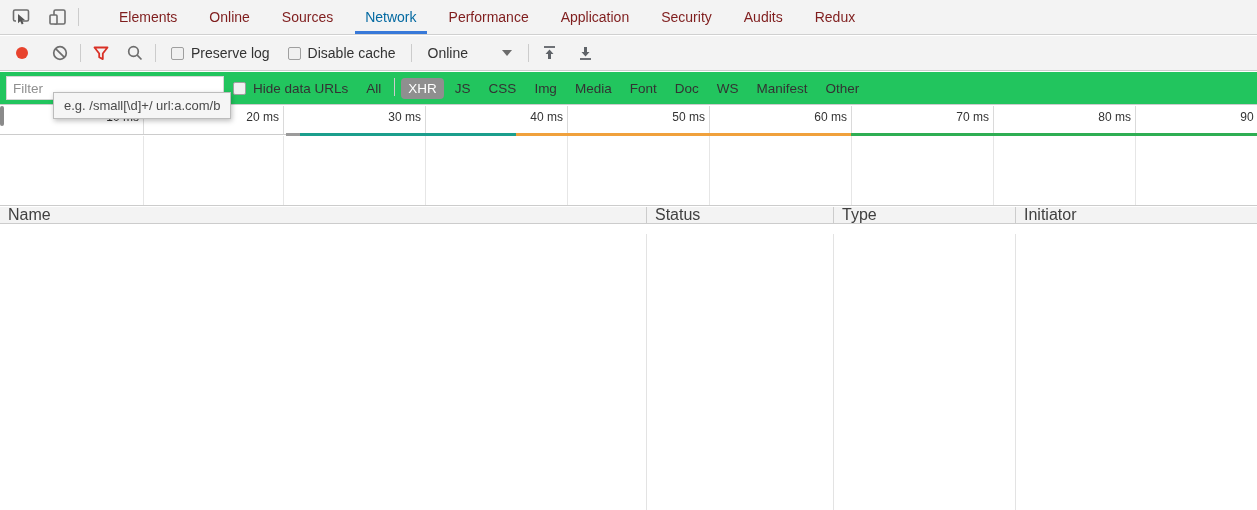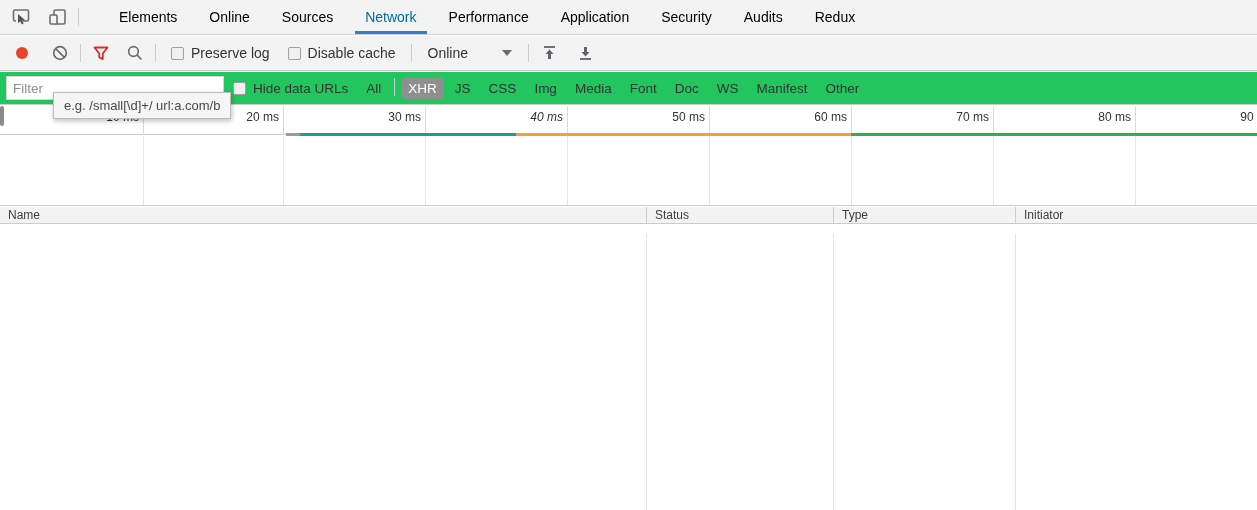--- a/index.html
+++ b/index.html
@@ -9,21 +9,21 @@
 
   
   .tabbar { position:absolute; left:0; top:0; width:100%; height:35px;
     background:#f3f3f3; border-bottom:1px solid #d0d0d0;
     display:flex; align-items:center; }
   .tabbar .icon-btn { width:30px; height:26px; display:flex; align-items:center;
     justify-content:center; margin-left:6px; cursor:pointer; }
   .vsep { width:1px; height:18px; background:#ccc; margin:0 6px; }
   .tab-strip { display:flex; height:100%; margin-left:18px; }
   .tab { padding:0 16px; height:100%; display:flex; align-items:center;
-    font-size:14px; color:#000000; position:relative; cursor:pointer; }
+    font-size:14px; color:#7f1d1d; position:relative; cursor:pointer; }
   .tab.active { color:#0369a1; }
   .tab.active::after { content:""; position:absolute; left:6px; right:6px; bottom:0;
     height:3px; background:var(--accent,#3879d9); }
 
   
   .nettoolbar { position:absolute; left:0; top:36px; width:100%; height:35px;
     background:#f3f3f3; border-bottom:1px solid #ccc;
     display:flex; align-items:center; font-size:14px; color:#333; }
   .nettoolbar .icon-btn { width:28px; height:24px; display:flex; align-items:center;
     justify-content:center; cursor:pointer; }
@@ -56,21 +56,21 @@
   .ov-bar .baseline { position:absolute; left:0; top:1px; width:100%; height:1px; background:#ccc; }
   .seg { position:absolute; top:0; height:3px; }
 
   
   .ov-graph { position:absolute; left:0; top:136px; width:100%; height:70px;
     background:#fff; border-bottom:1px solid #ccc; }
   .graph-line { position:absolute; top:0; width:1px; height:100%; background:#e6e6e6; }
 
   
   .tbl-header { position:absolute; left:0; top:207px; width:100%; height:17px;
-    background:#f3f3f3; border-bottom:1px solid #ccc; font-size:12px; color:#404040; }
+    background:#f3f3f3; border-bottom:1px solid #ccc; font-size:16px; color:#404040; }
   .th { position:absolute; top:0; height:100%; display:flex; align-items:center;
     padding-left:8px; border-left:1px solid #ccc; cursor:pointer; }
   .th:first-child { border-left:none; }
   .tbl-body { position:absolute; left:0; top:234px; width:100%; height:276px; background:#fff; }
   .body-div { position:absolute; top:0; width:1px; height:100%; background:#e3e3e3; }
 
   
   .tooltip { position:absolute; left:53px; top:92px; z-index:50;
     background:#f5f5f5; border:1px solid #bcbcbc; box-shadow:1px 2px 5px rgba(0,0,0,.25);
     padding:5px 10px; font-size:13px; color:#4a4a4a; white-space:nowrap; }
@@ -189,21 +189,21 @@
 
   <div class="overview">
     <div id="ruler-marks">
         <div class="ruler-line" style="left: 143px;"></div>
         <div class="ruler-label" style="left: 69px;">10 ms</div>
         <div class="ruler-line" style="left: 283px;"></div>
         <div class="ruler-label" style="left: 209px;">20 ms</div>
         <div class="ruler-line" style="left: 425px;"></div>
         <div class="ruler-label" style="left: 351px;">30 ms</div>
         <div class="ruler-line" style="left: 567px;"></div>
-        <div class="ruler-label" style="left: 493px; font-style: italic;">40 ms</div>
+        <div class="ruler-label" style="left: 493px;">40 ms</div>
         <div class="ruler-line" style="left: 709px;"></div>
         <div class="ruler-label" style="left: 635px;">50 ms</div>
         <div class="ruler-line" style="left: 851px;"></div>
         <div class="ruler-label" style="left: 777px;">60 ms</div>
         <div class="ruler-line" style="left: 993px;"></div>
         <div class="ruler-label" style="left: 919px;">70 ms</div>
         <div class="ruler-line" style="left: 1135px;"></div>
         <div class="ruler-label" style="left: 1061px;">80 ms</div>
         <div class="ruler-label" style="left: 1203px;">90 ms</div>
       </div>

